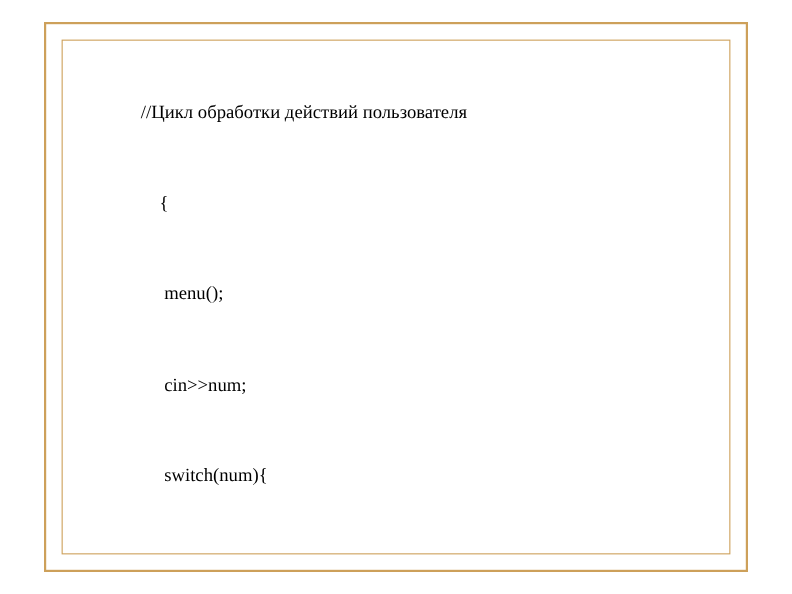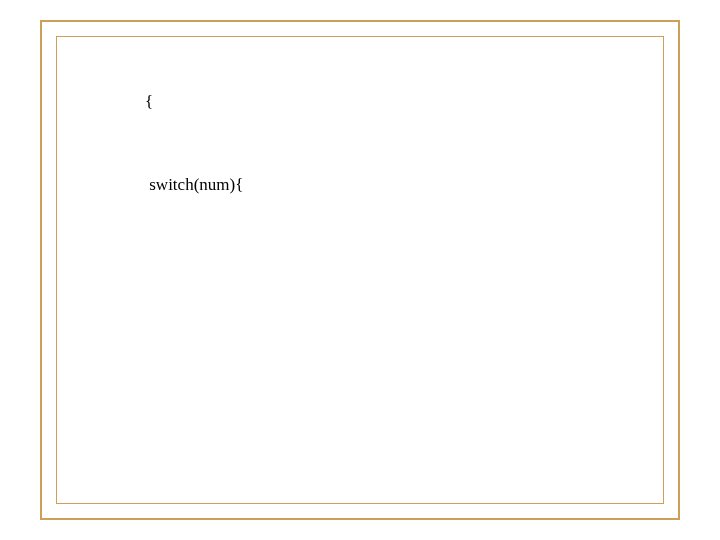--- a/index.html
+++ b/index.html
@@ -42,21 +42,24 @@
       white-space: pre;
     }
   </style>
 </head>
 <body>
 
 <div class="frame-border"></div>
 <div class="frame-inner"></div>
 
 <div class="content">
+  <div>//Цикл обработки действий пользователя</div>
   <div>    {</div>
+  <div>     menu();</div>
+  <div>     cin&gt;&gt;num;</div>
   <div>     switch(num){</div>
   
   
   
   
   
   
   
   
   

